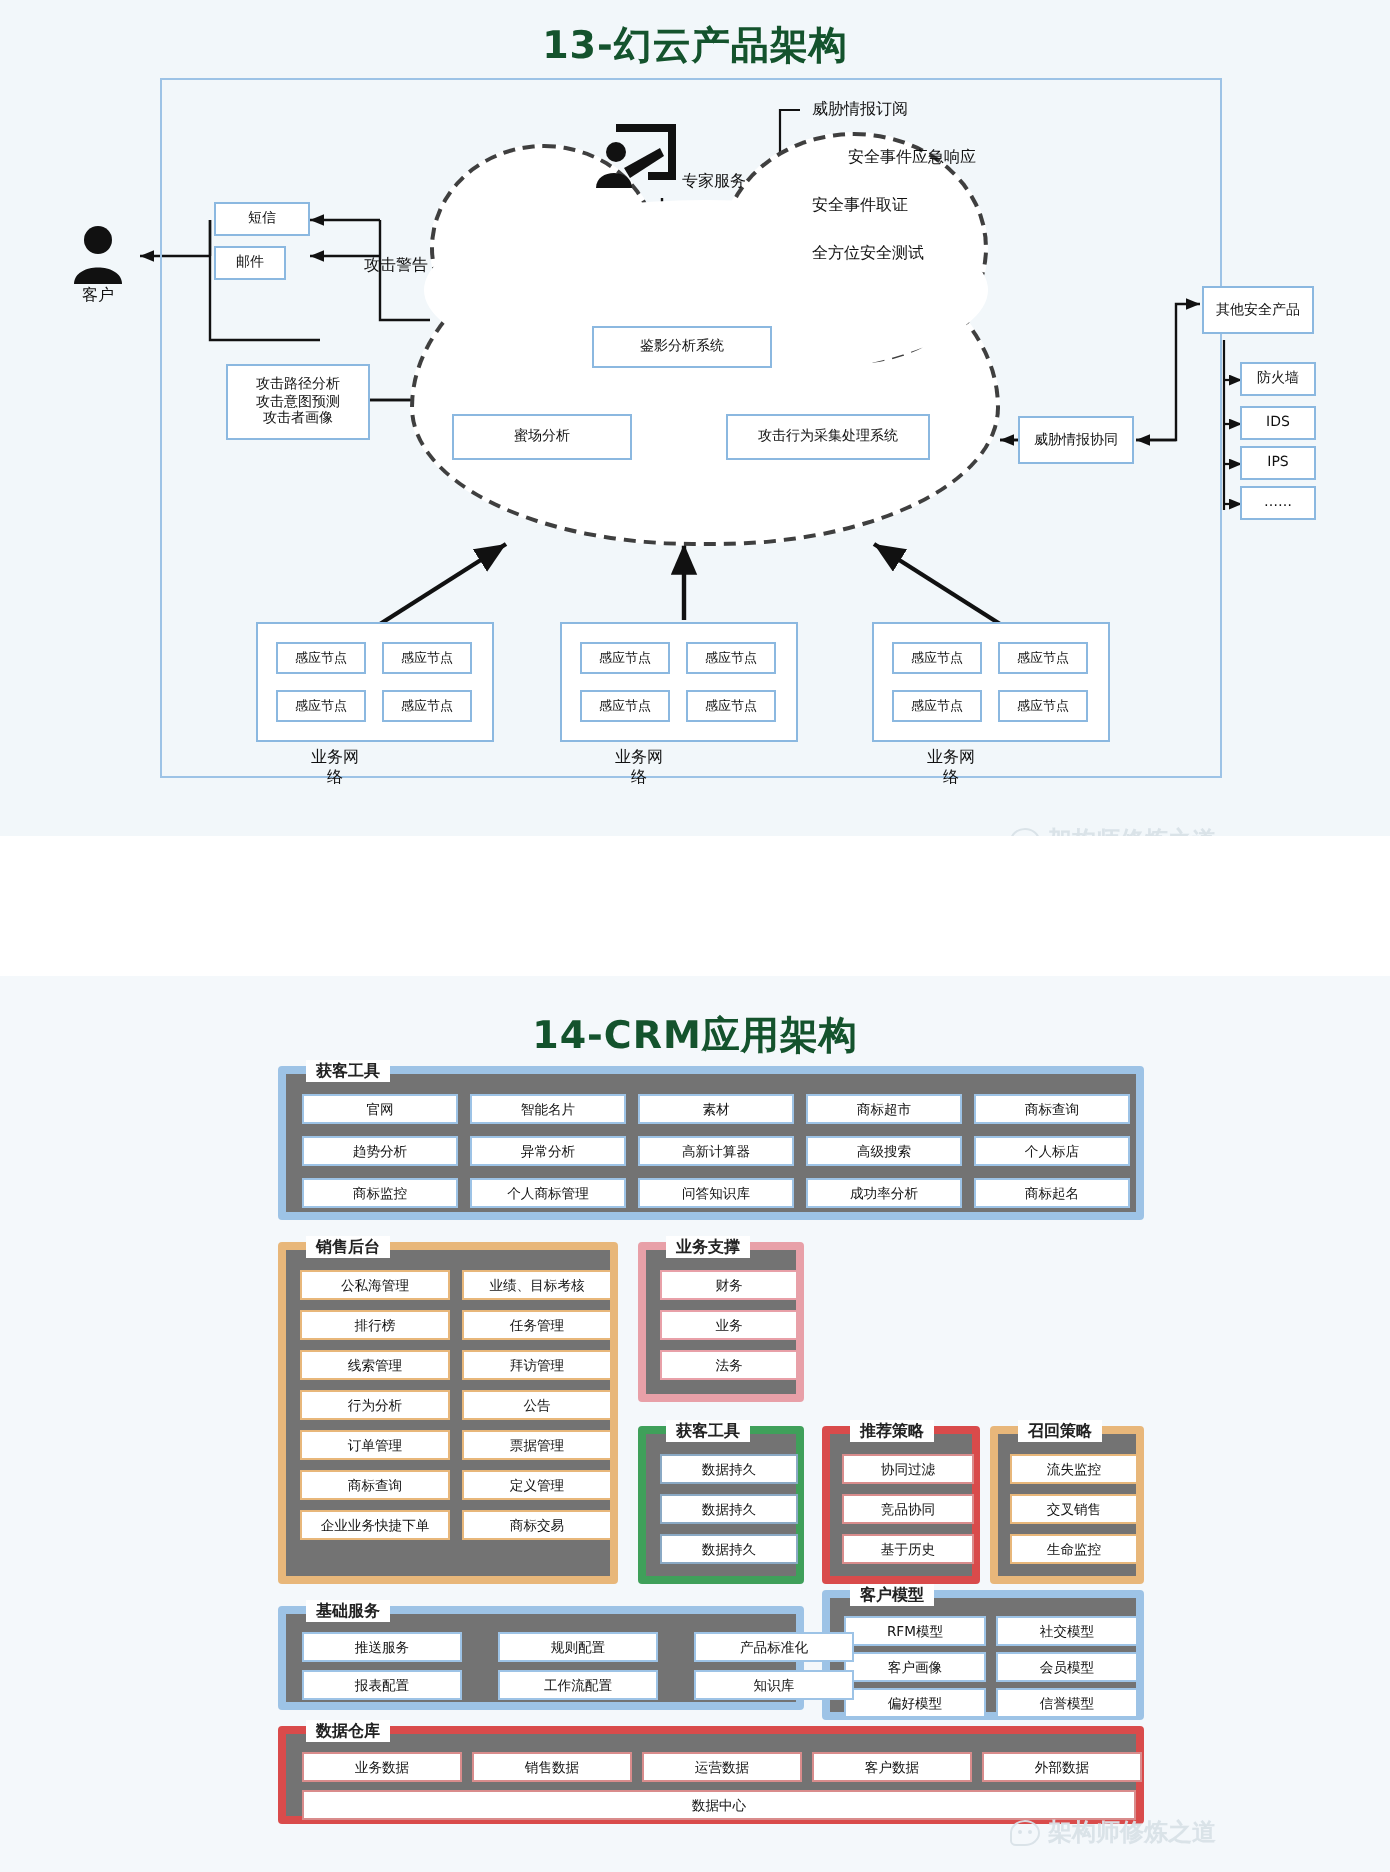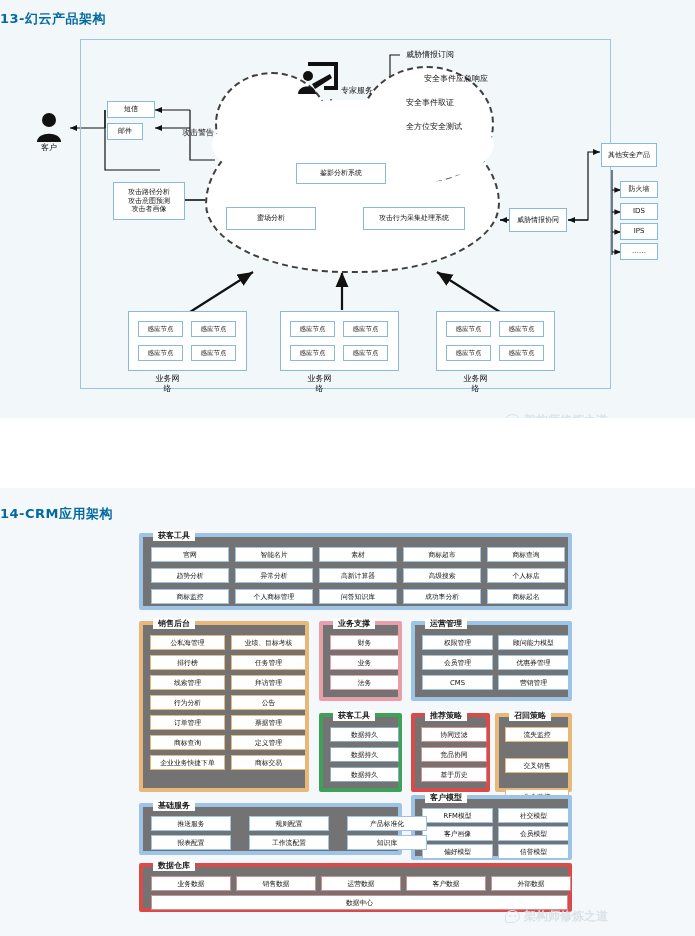--- a/index.html
+++ b/index.html
@@ -19,22 +19,22 @@
   .panel-gap {
     position: absolute; left: 0; top: 418px; width: 695px; height: 70px;
     background: #ffffff;
   }
   .panel-bottom {
     position: absolute; left: 0; top: 488px; width: 695px; height: 448px;
     background: #f4f8fb;
   }
 
   .diagram-title {
-    position: absolute; width: 100%; text-align: left;
-    color: #0369a1; font-weight: bold; font-size: 13px; letter-spacing: .5px;
+    position: absolute; width: 100%; text-align: center;
+    color: #14532d; font-weight: bold; font-size: 19px; letter-spacing: .5px;
   }
   #title-top { top: 10px; }
   #title-bottom { top: 505px; }
 
   
   .outer-frame {
     position: absolute; left: 80px; top: 39px; width: 531px; height: 350px;
     border: 1px solid #9dc3e6; background: rgba(255,255,255,0.0);
   }
 
@@ -320,44 +320,33 @@
 
   <div class="group g-green" style="left:319px; top:713px; width:83px; height:79px;">
     <span class="glabel">获客工具</span>
     <div class="grid" style="left:7px; top:10px; width:69px; grid-template-columns:69px; gap:5px;">
       <div class="cell">数据持久</div>
       <div class="cell">数据持久</div>
       <div class="cell">数据持久</div>
     </div>
   </div>
 
-  <div class="group g-blue" style="left:411px; top:621px; width:161px; height:80px;">
-    <span class="glabel">运营管理</span>
-    <div class="grid" style="left:7px; top:10px; width:147px; grid-template-columns:repeat(2,71px); gap:5px 5px;">
-      <div class="cell">权限管理</div>
-      <div class="cell">顾问能力模型</div>
-      <div class="cell">会员管理</div>
-      <div class="cell">优惠券管理</div>
-      <div class="cell">CMS</div>
-      <div class="cell">营销管理</div>
-    </div>
-  </div>
 
   <div class="group g-red" style="left:411px; top:713px; width:79px; height:79px;">
     <span class="glabel">推荐策略</span>
     <div class="grid" style="left:6px; top:10px; width:66px; grid-template-columns:66px; gap:5px;">
       <div class="cell">协同过滤</div>
       <div class="cell">竞品协同</div>
       <div class="cell">基于历史</div>
     </div>
   </div>
 
   <div class="group g-orange" style="left:495px; top:713px; width:77px; height:79px;">
     <span class="glabel">召回策略</span>
-    <div class="grid" style="left:6px; top:10px; width:64px; grid-template-columns:64px; gap:16px;">
+    <div class="grid" style="left:6px; top:10px; width:64px; grid-template-columns:64px; gap:5px;">
       <div class="cell">流失监控</div>
       <div class="cell">交叉销售</div>
       <div class="cell">生命监控</div>
     </div>
   </div>
 
   <div class="group g-blue" style="left:411px; top:795px; width:161px; height:65px;">
     <span class="glabel">客户模型</span>
     <div class="grid" style="left:7px; top:9px; width:147px; grid-template-columns:repeat(2,71px); gap:3px 5px;">
       <div class="cell">RFM模型</div>

